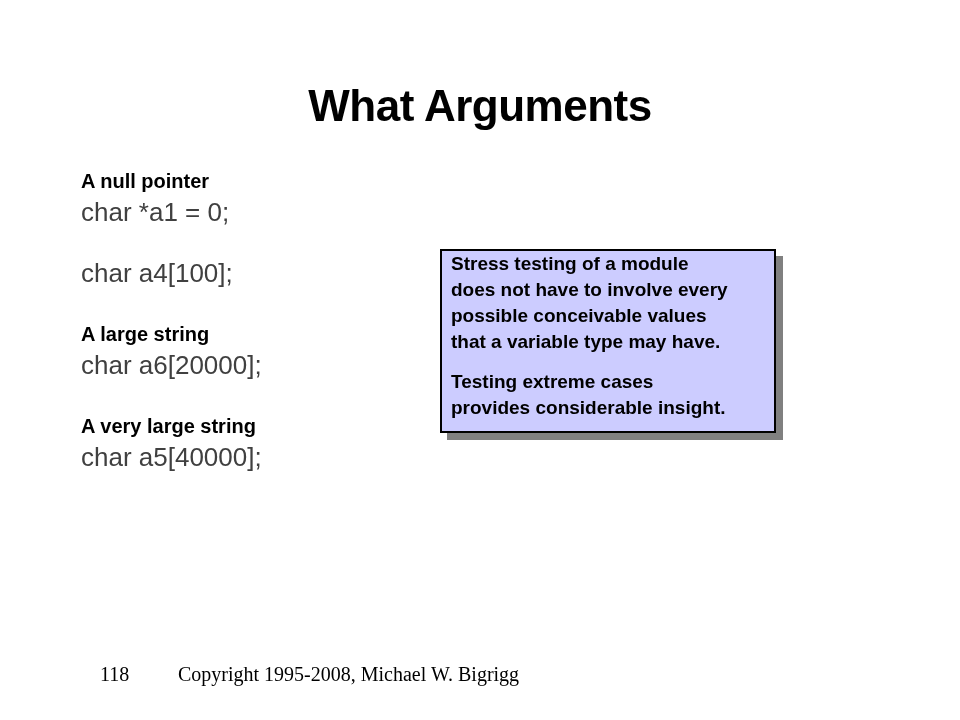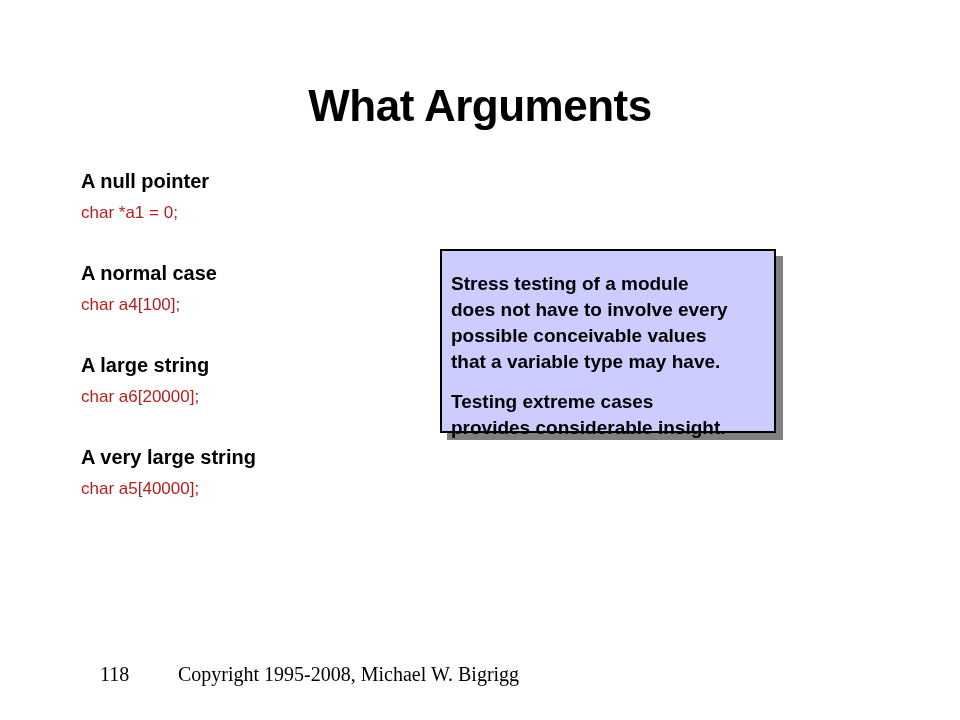--- a/index.html
+++ b/index.html
@@ -55,23 +55,23 @@
     font-family: "Liberation Sans", sans-serif;
     font-weight: bold;
     font-size: 20px;
     line-height: 31px;
     color: #000000;
     white-space: nowrap;
   }
   .entry-code {
     font-family: "Liberation Sans", sans-serif;
     font-weight: normal;
-    font-size: 17px;
+    font-size: 26px;
     line-height: 31px;
-    color: #b91c1c;
+    color: #404040;
     white-space: nowrap;
   }
 
   
   .callout-wrap {
     position: absolute;
     left: 440px;
     top: 249px;
     width: 336px;
     height: 184px;
@@ -88,21 +88,21 @@
     position: absolute;
     left: 0;
     top: 0;
     width: 336px;
     height: 184px;
     box-sizing: border-box;
     background: #ccccff;
     border: 2px solid #000000;
   }
   .callout-inner {
-    padding: 20px 10px 0 9px;
+    padding: 0 10px 0 9px;
   }
   .callout-para {
     font-family: "Liberation Sans", sans-serif;
     font-weight: bold;
     font-size: 19px;
     line-height: 26px;
     color: #000000;
   }
   .callout-para.second {
     margin-top: 14px;
@@ -140,21 +140,20 @@
 
   <div class="content-list">
 
     <div class="list-entry">
       <div class="entry-heading">A null pointer</div>
       <div class="entry-code">char *a1 = 0;</div>
     </div>
 
 
     <div class="list-entry">
-      <div class="entry-heading">A normal case</div>
       <div class="entry-code">char a4[100];</div>
     </div>
 
     <div class="list-entry">
       <div class="entry-heading">A large string</div>
       <div class="entry-code">char a6[20000];</div>
     </div>
 
     <div class="list-entry">
       <div class="entry-heading">A very large string</div>

